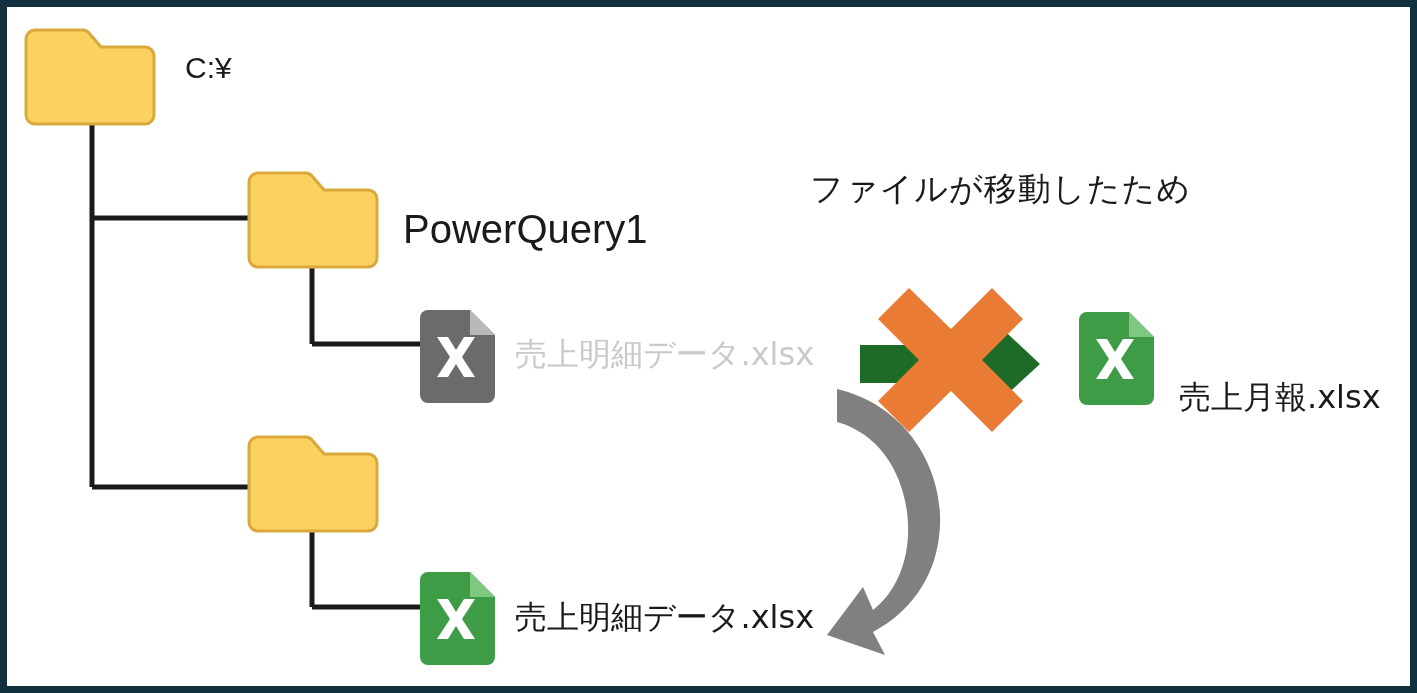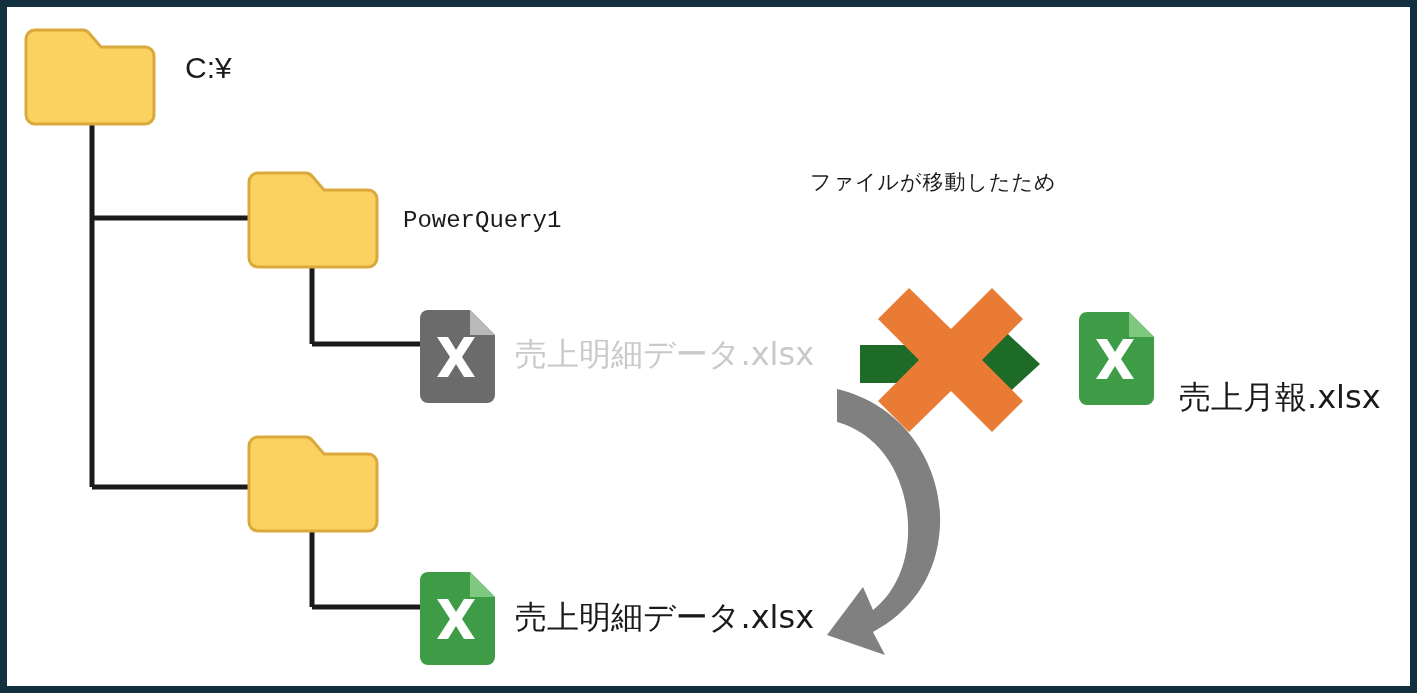--- a/index.html
+++ b/index.html
@@ -26,24 +26,24 @@
   .layer{position:absolute;left:0;top:0;width:100%;height:100%;}
   .lbl{
     position:absolute;
     white-space:nowrap;
     color:#1a1a1a;
     line-height:1;
   }
   .lbl-latin{font-family:"Liberation Sans","DejaVu Sans",sans-serif;}
   .lbl-jp{font-family:"DejaVu Sans","Liberation Sans",sans-serif;}
   .path-label{font-size:30px;}
-  .folder-label{font-size:24px;font-family:Liberation Mono, monospace;}
+  .folder-label{font-size:40px;}
   .file-label{font-size:32px;}
   .file-label.dim{color:#c9c9c9;}
-  .note-line{font-size:21px;color:#1a1a1a;letter-spacing:1px;text-align:center;}
+  .note-line{font-size:33px;color:#1a1a1a;letter-spacing:1px;text-align:center;}
 </style>
 </head>
 <body>
 
 <div id="page">
   <div id="canvas">
 
     <svg class="layer" viewBox="0 0 1403 679" preserveAspectRatio="none">
 
       <line x1="85" y1="111" x2="85" y2="480" stroke="#1a1a1a" stroke-width="5"></line>

